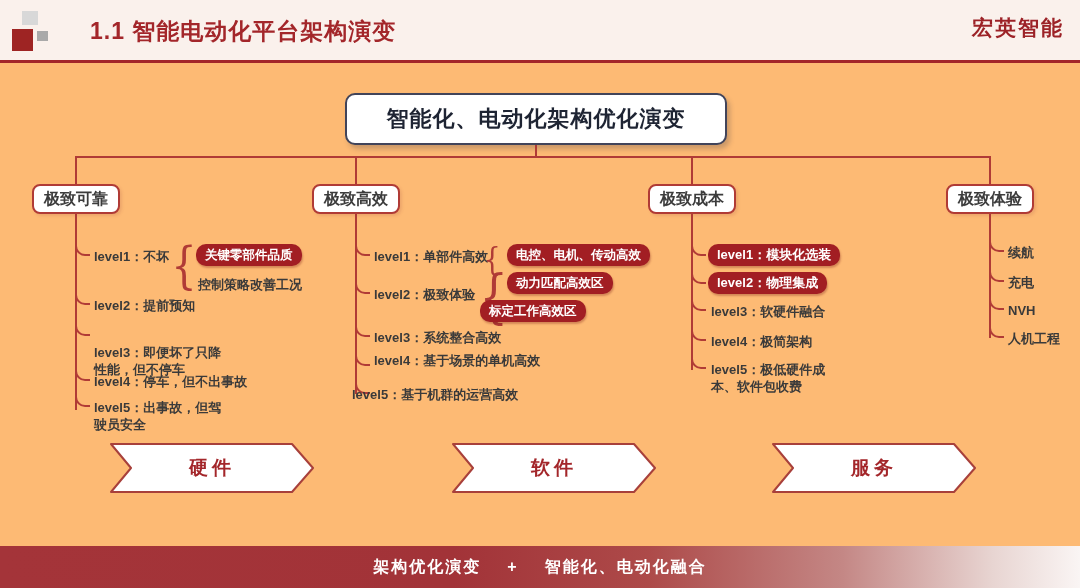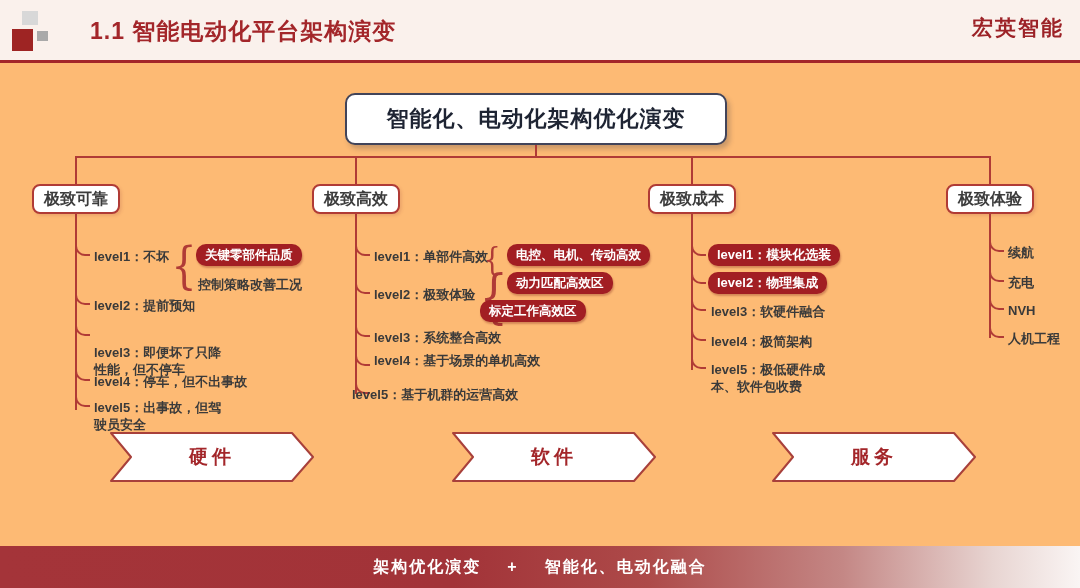--- a/index.html
+++ b/index.html
@@ -62,21 +62,21 @@
   }
   .note {
     position:absolute; font-size:13px; font-weight:600; color:#3A3A3A;
     white-space:nowrap;
   }
   .brace {
     position:absolute; color:#B03B36; font-family:"DejaVu Serif", serif;
     font-weight:normal; line-height:1;
   }
   
-  .arrow { position:absolute; top:432px; width:205px; height:50px; }
+  .arrow { position:absolute; top:443px; width:205px; height:50px; }
   .arrow svg { position:absolute; left:0; top:0; }
   .arrow .arrow-label {
     position:absolute; left:21px; right:22px; top:0; height:50px;
     display:flex; align-items:center; justify-content:center;
     font-size:19px; font-weight:bold; color:#A3262A; letter-spacing:4px;
   }
   
   .footer {
     position:absolute; left:0; top:546px; width:1080px; height:42px;
     background:linear-gradient(90deg,#A43439 0%,#A23338 42%,#AD4A49 60%,#C48785 78%,#E8D5D2 92%,#FAF5F4 100%);

